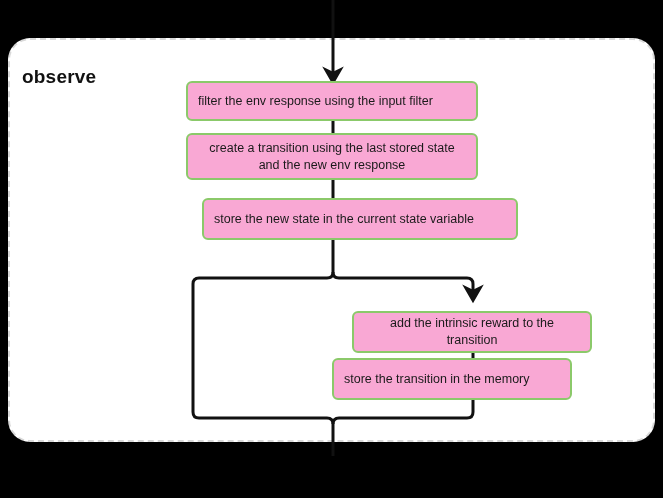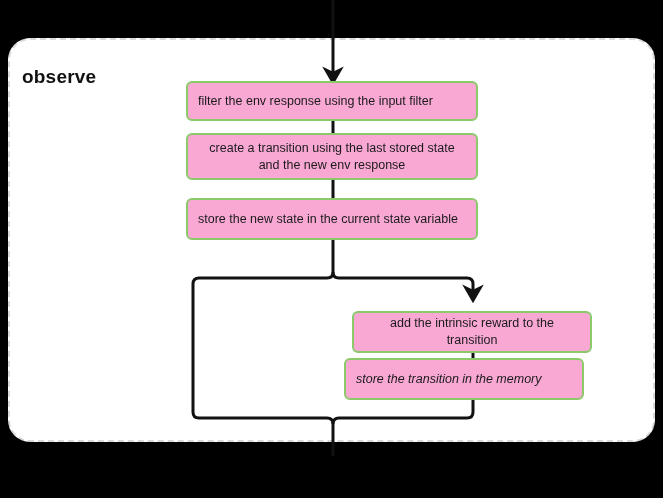--- a/index.html
+++ b/index.html
@@ -47,23 +47,23 @@
     align-items: center;
     justify-content: flex-start;
     text-align: center;
     color: #1a1a1a;
     font-size: 12.5px;
     line-height: 1.35;
     padding: 4px 10px;
   }
   #node-filter       { left: 186px; top: 81px;  width: 292px; height: 40px; }
   #node-transition   { left: 186px; top: 133px; width: 292px; height: 47px; }
-  #node-store-state  { left: 186px; top: 198px; width: 292px; height: 42px; }
+  #node-store-state  { left: 202px; top: 198px; width: 316px; height: 42px; }
   #node-intrinsic    { left: 352px; top: 311px; width: 240px; height: 42px; }
-  #node-store-memory { left: 344px; top: 358px; width: 240px; height: 42px; font-style: italic; }
+  #node-store-memory { left: 332px; top: 358px; width: 240px; height: 42px; }
 
   
   #branch-label {
     position: absolute;
     left: 344px;
     top: 256px;
     font-size: 12.5px;
     font-weight: bold;
     color: #111111;
     white-space: nowrap;

